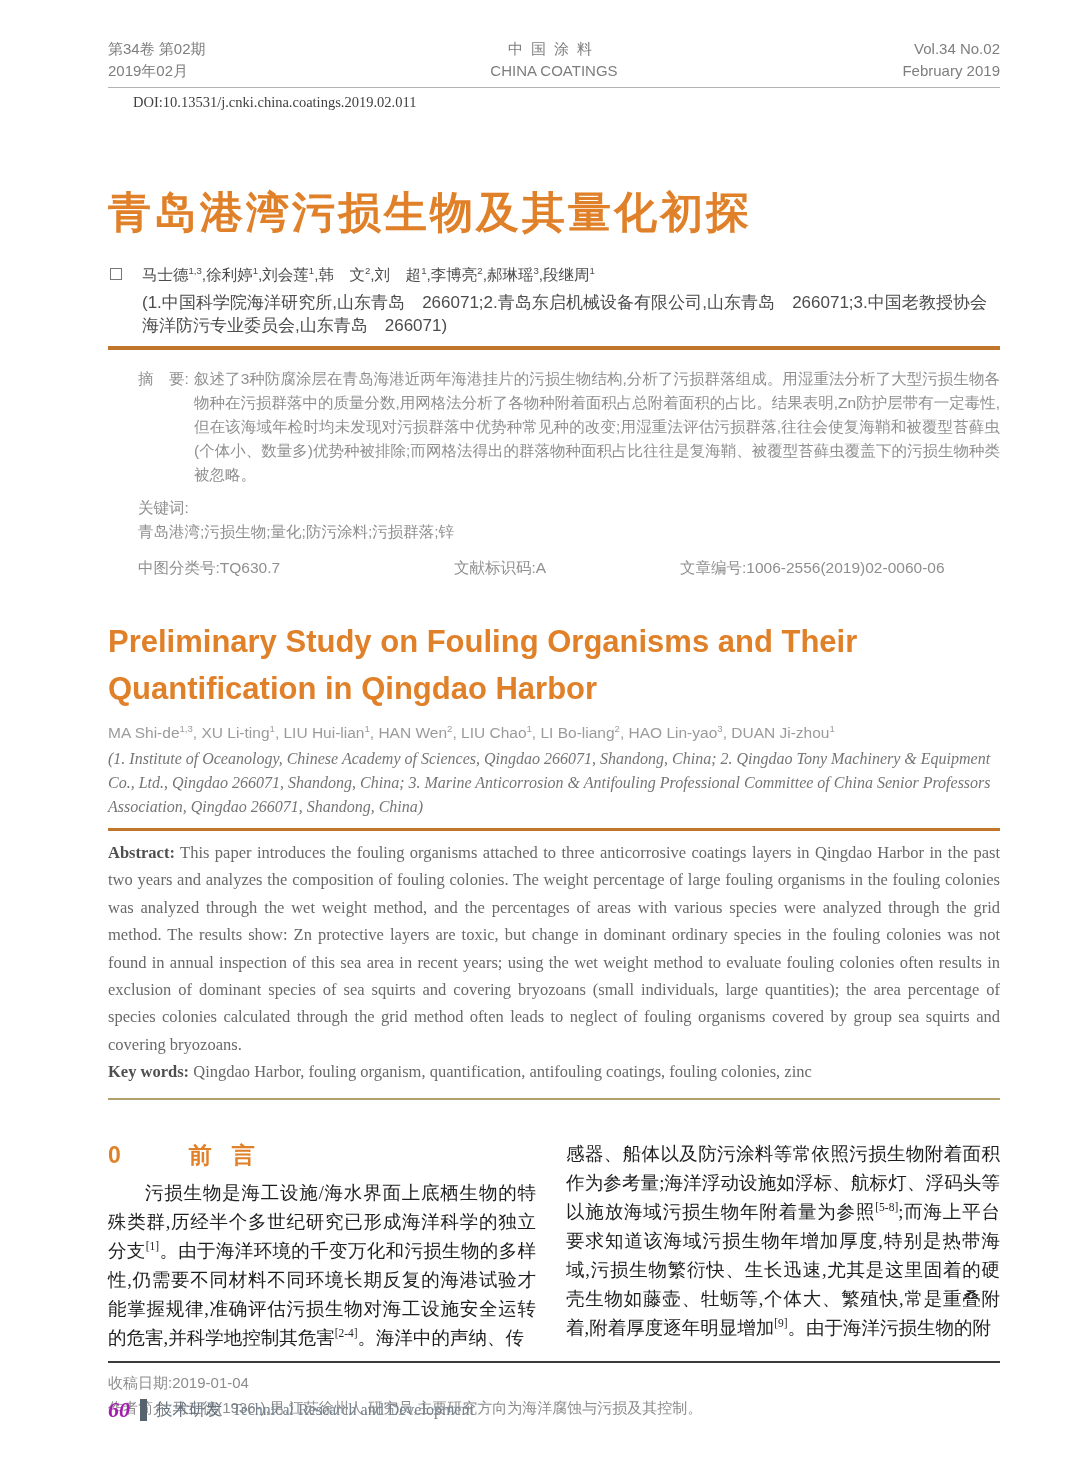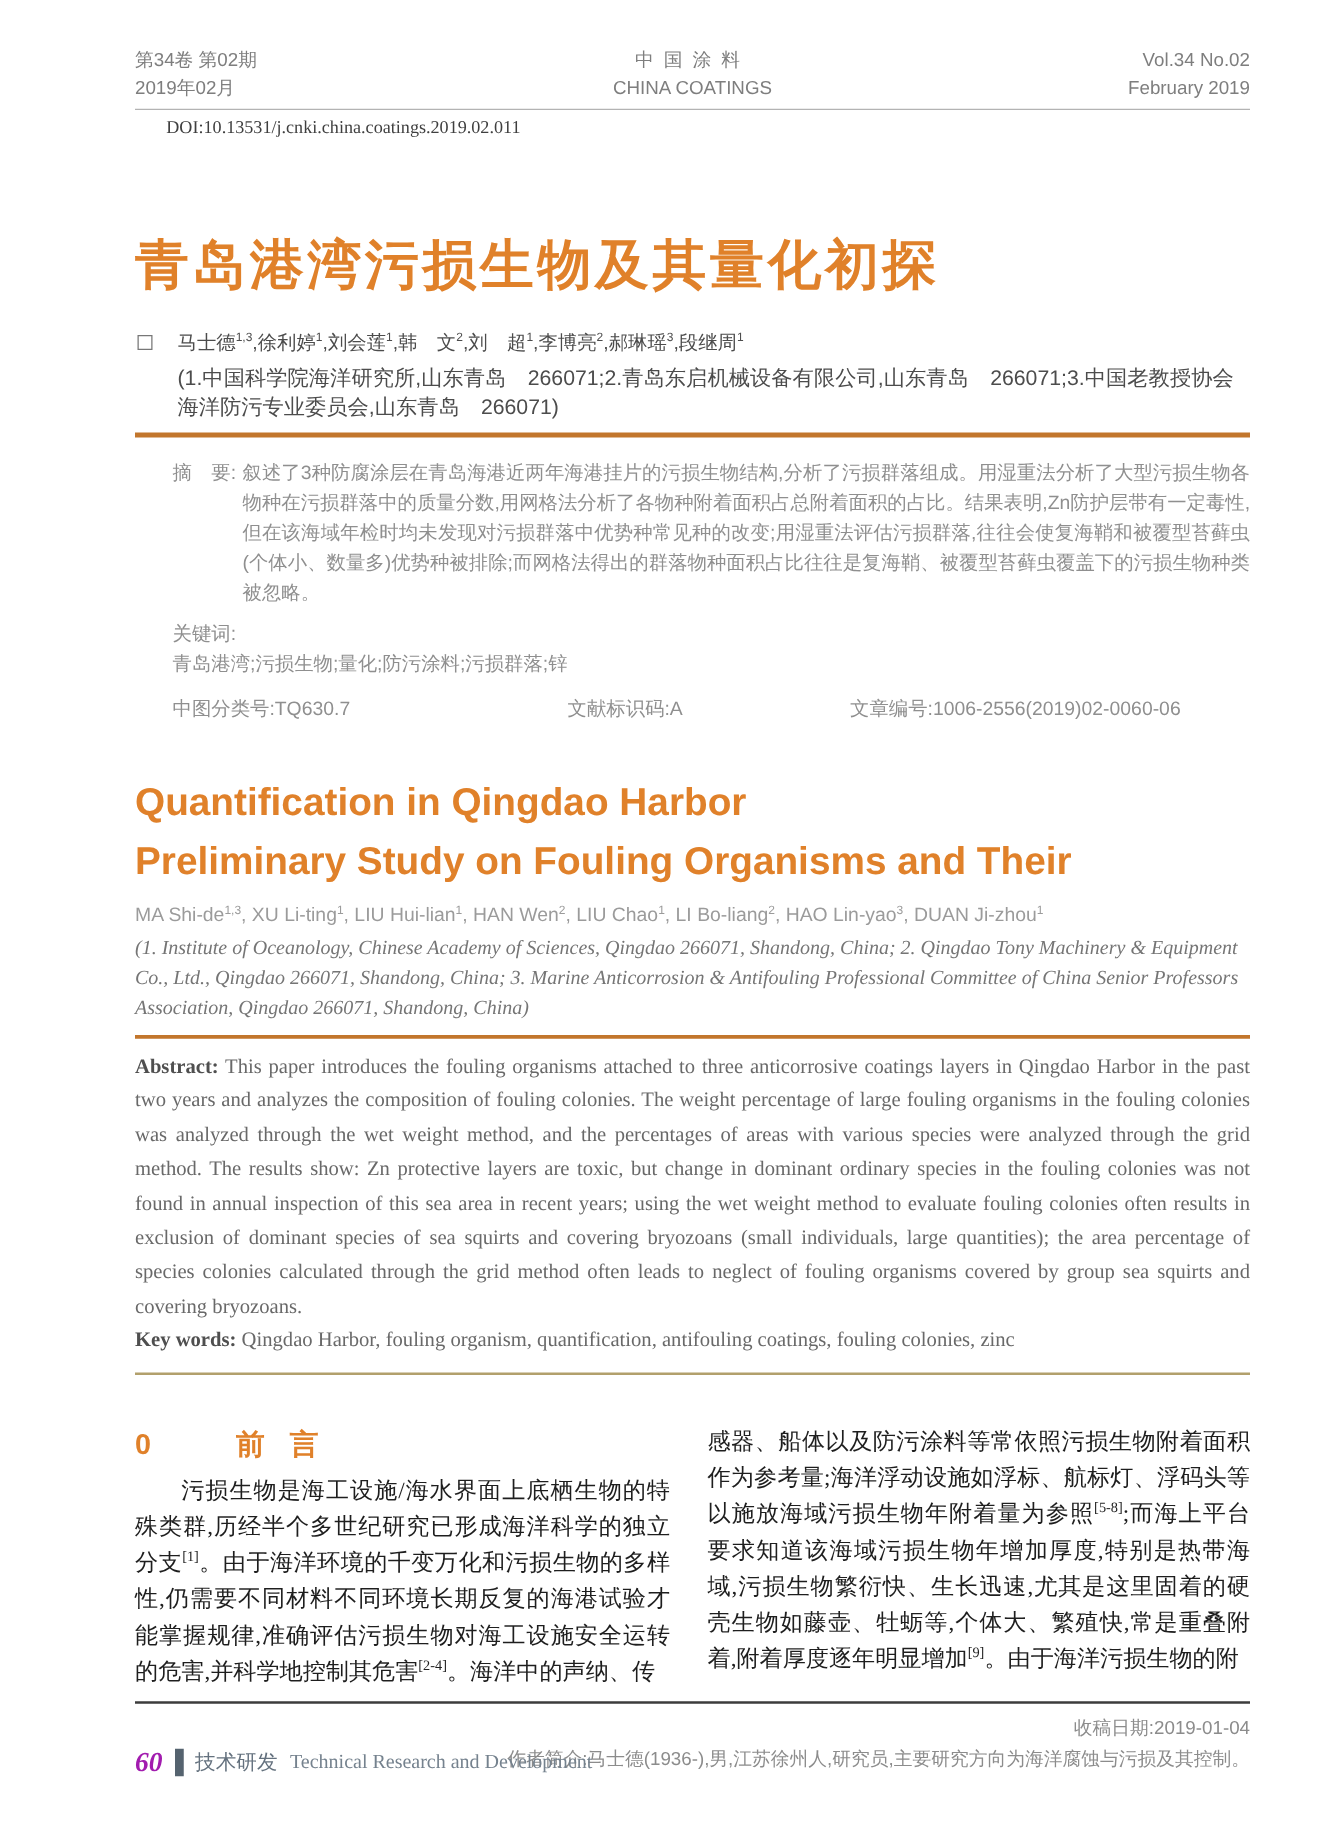--- a/index.html
+++ b/index.html
@@ -59,21 +59,21 @@
   .col-right { flex:1; }
   .sec-heading { display:flex; align-items:baseline; color:#e0812a;
                  font-family:"Liberation Sans", sans-serif; font-weight:bold;
                  font-size:23px; line-height:30px; margin-bottom:9px; }
   .sec-num { margin-right:24px; }
   .sec-title { letter-spacing:20px;margin-left:44px; }
   .col-left p { text-indent:2em; }
 
   
   .footnotes { margin-top:7px; color:#8c8c8c; font-family:"Liberation Sans", sans-serif;
-               font-size:15px; line-height:25px;text-align:right; }
+               font-size:15px; line-height:25px; }
 
   
   .pfooter { position:absolute; left:108px; bottom:36px; display:flex; align-items:center; }
   .pnum { color:#a21caf; font-weight:bold; font-style:italic; font-size:22px; }
   .fbar { width:7px; height:22px; background:#55636f; margin:0 9px 0 10px; }
   .fcn { color:#64717e; font-family:"Liberation Sans", sans-serif; font-size:16.5px; font-weight:normal; }
   .fen { color:#75828e; font-size:16px; margin-left:10px; }
 </style>
 </head>
 <body>
@@ -117,22 +117,22 @@
       <span class="txt">青岛港湾;污损生物;量化;防污涂料;污损群落;锌</span>
     </div>
     <div class="clc-row">
       <span class="c1"><span>中图分类号:</span><span>TQ630.7</span></span>
       <span class="c2"><span>文献标识码:</span><span>A</span></span>
       <span class="c3"><span>文章编号:</span><span>1006-2556(2019)02-0060-06</span></span>
     </div>
   </div>
 
   <div class="en-title">
+    <div>Preliminary Study on Fouling Organisms and Their</div>
     <div>Quantification in Qingdao Harbor</div>
-    <div>Preliminary Study on Fouling Organisms and Their</div>
   </div>
   <div class="en-authors">MA Shi-de<sup>1,3</sup>, XU Li-ting<sup>1</sup>, LIU Hui-lian<sup>1</sup>, HAN Wen<sup>2</sup>, LIU Chao<sup>1</sup>, LI Bo-liang<sup>2</sup>, HAO Lin-yao<sup>3</sup>, DUAN Ji-zhou<sup>1</sup></div>
   <div class="en-affil">(1. Institute of Oceanology, Chinese Academy of Sciences, Qingdao 266071, Shandong, China; 2. Qingdao Tony Machinery &amp; Equipment Co., Ltd., Qingdao 266071, Shandong, China; 3. Marine Anticorrosion &amp; Antifouling Professional Committee of China Senior Professors Association, Qingdao 266071, Shandong, China)</div>
 
   <div class="rule-orange-2"></div>
 
   <div class="en-abstract"><b>Abstract:</b><span> This paper introduces the fouling organisms attached to three anticorrosive coatings layers in Qingdao Harbor in the past two years and analyzes the composition of fouling colonies. The weight percentage of large fouling organisms in the fouling colonies was analyzed through the wet weight method, and the percentages of areas with various species were analyzed through the grid method. The results show: Zn protective layers are toxic, but change in dominant ordinary species in the fouling colonies was not found in annual inspection of this sea area in recent years; using the wet weight method to evaluate fouling colonies often results in exclusion of dominant species of sea squirts and covering bryozoans (small individuals, large quantities); the area percentage of species colonies calculated through the grid method often leads to neglect of fouling organisms covered by group sea squirts and covering bryozoans.</span></div>
   <div class="en-kw"><b>Key words:</b><span> Qingdao Harbor, fouling organism, quantification, antifouling coatings, fouling colonies, zinc</span></div>
 
   <div class="rule-tan"></div>

